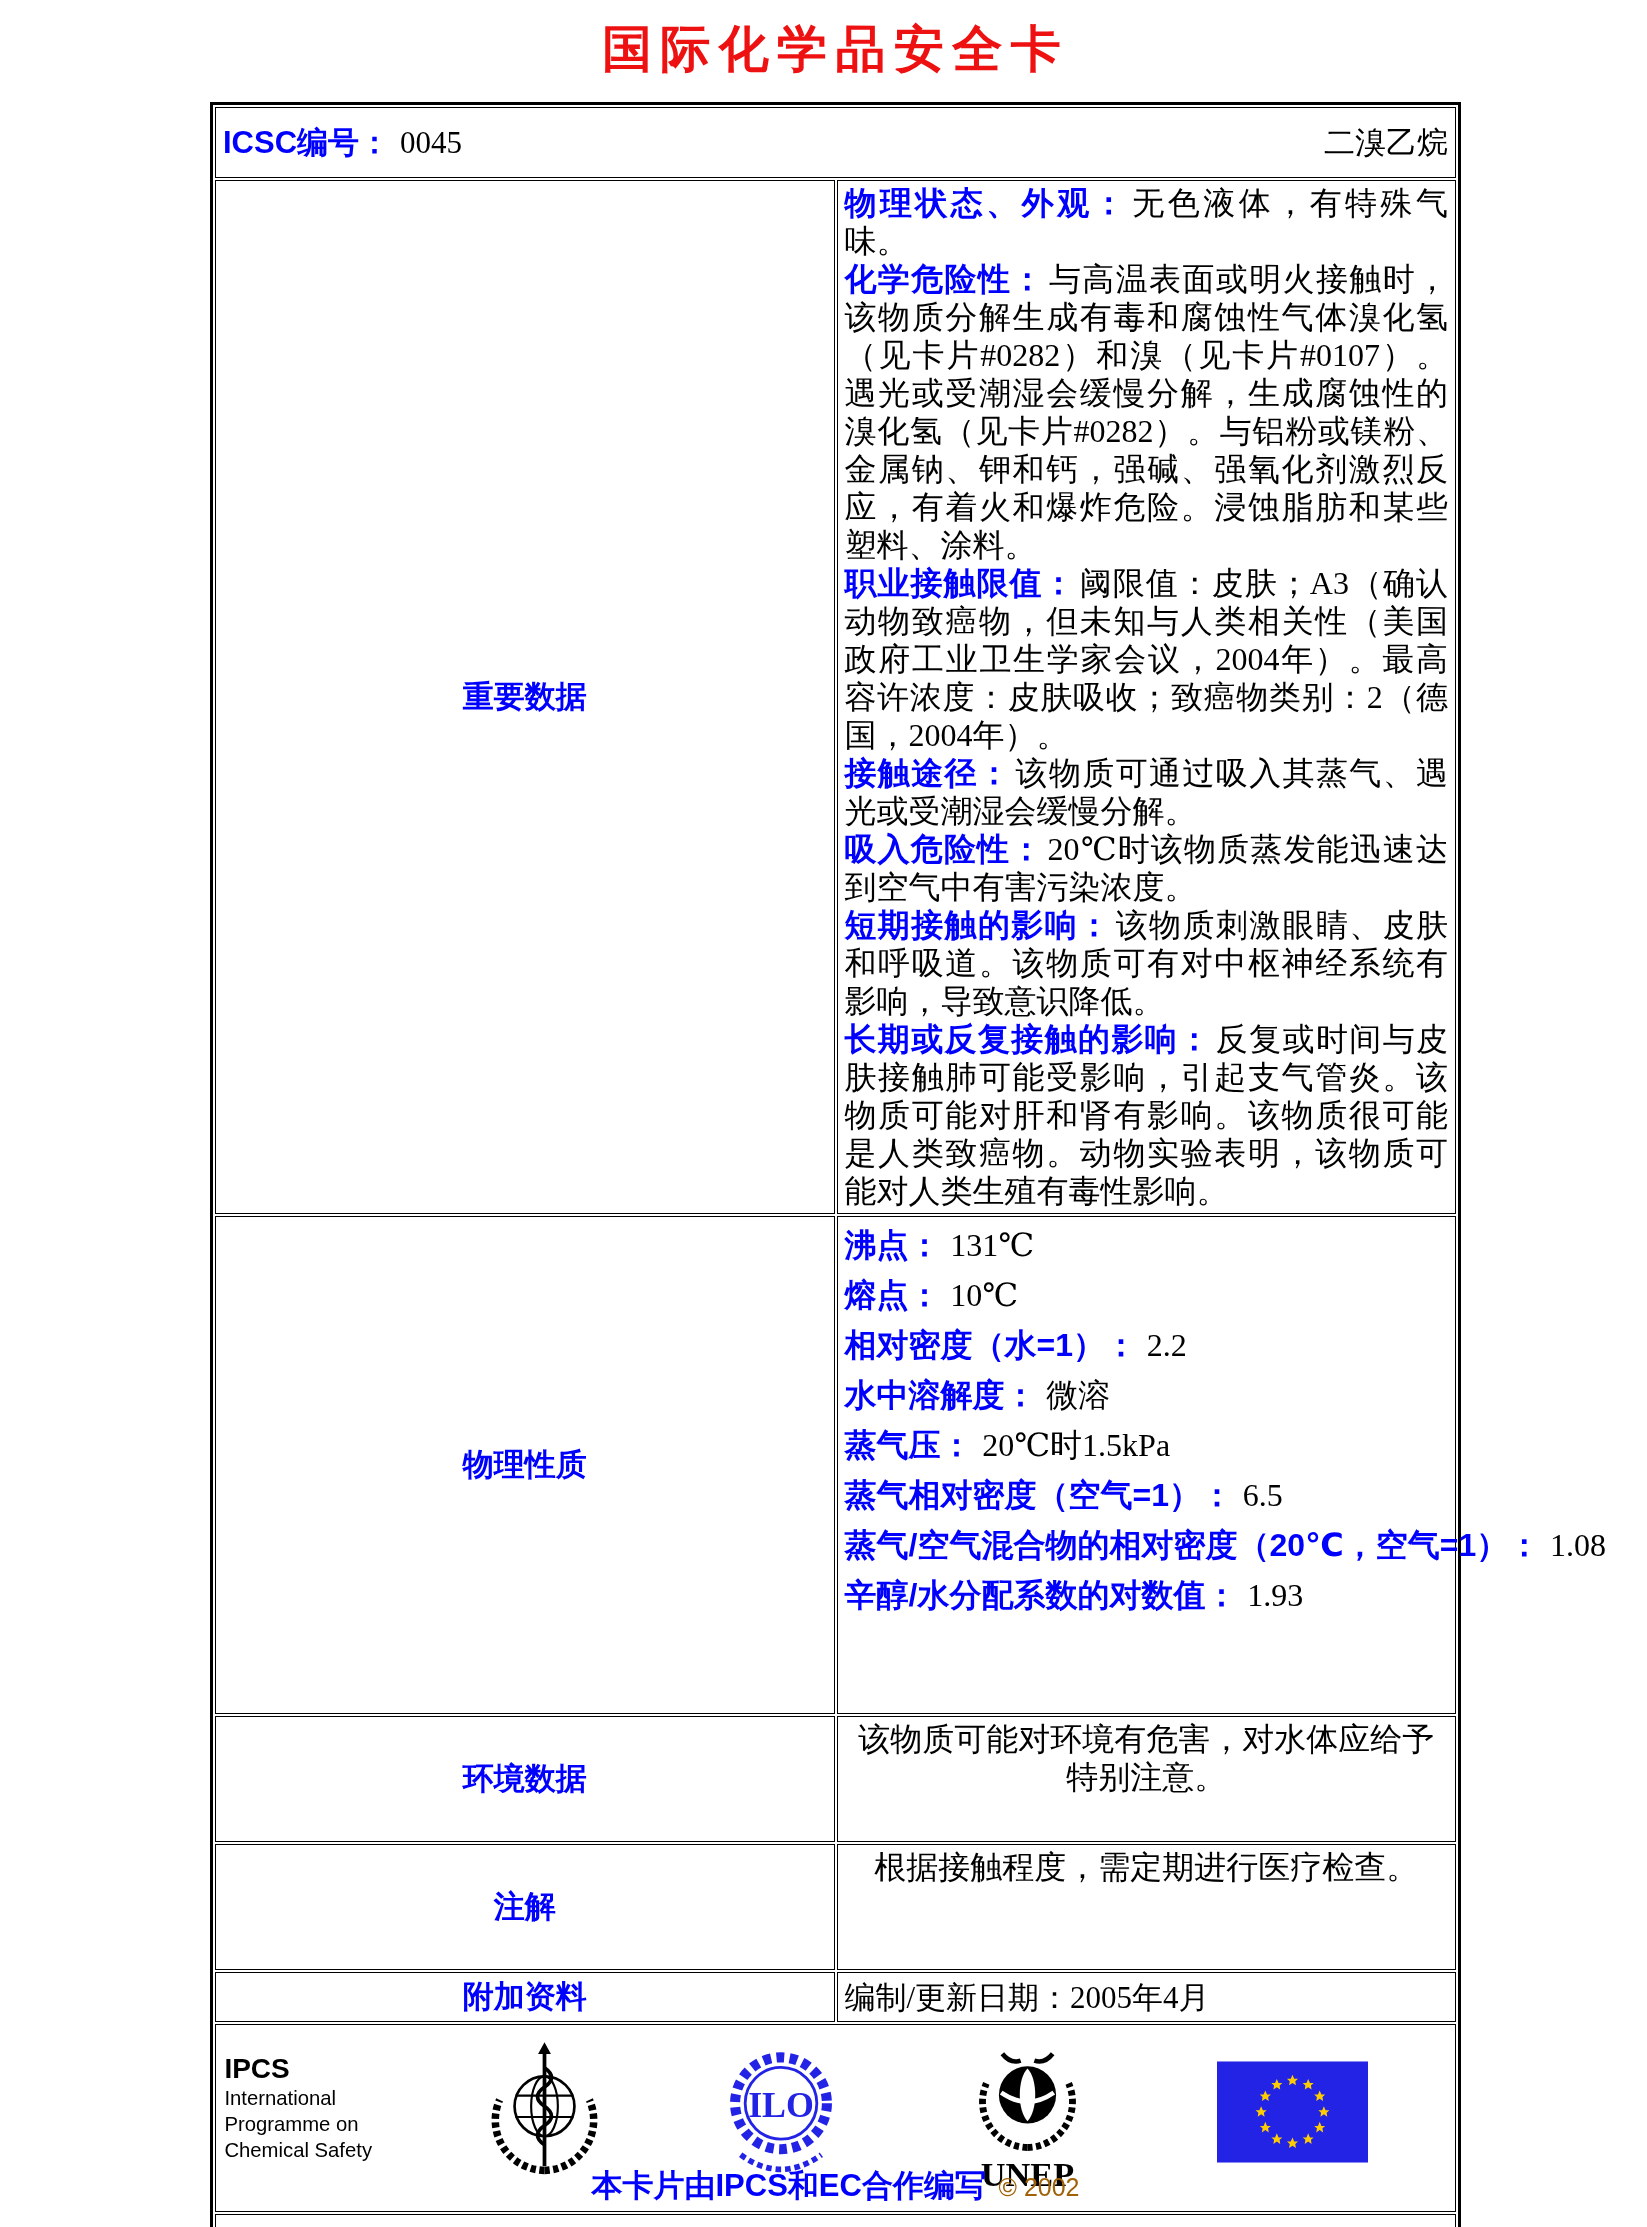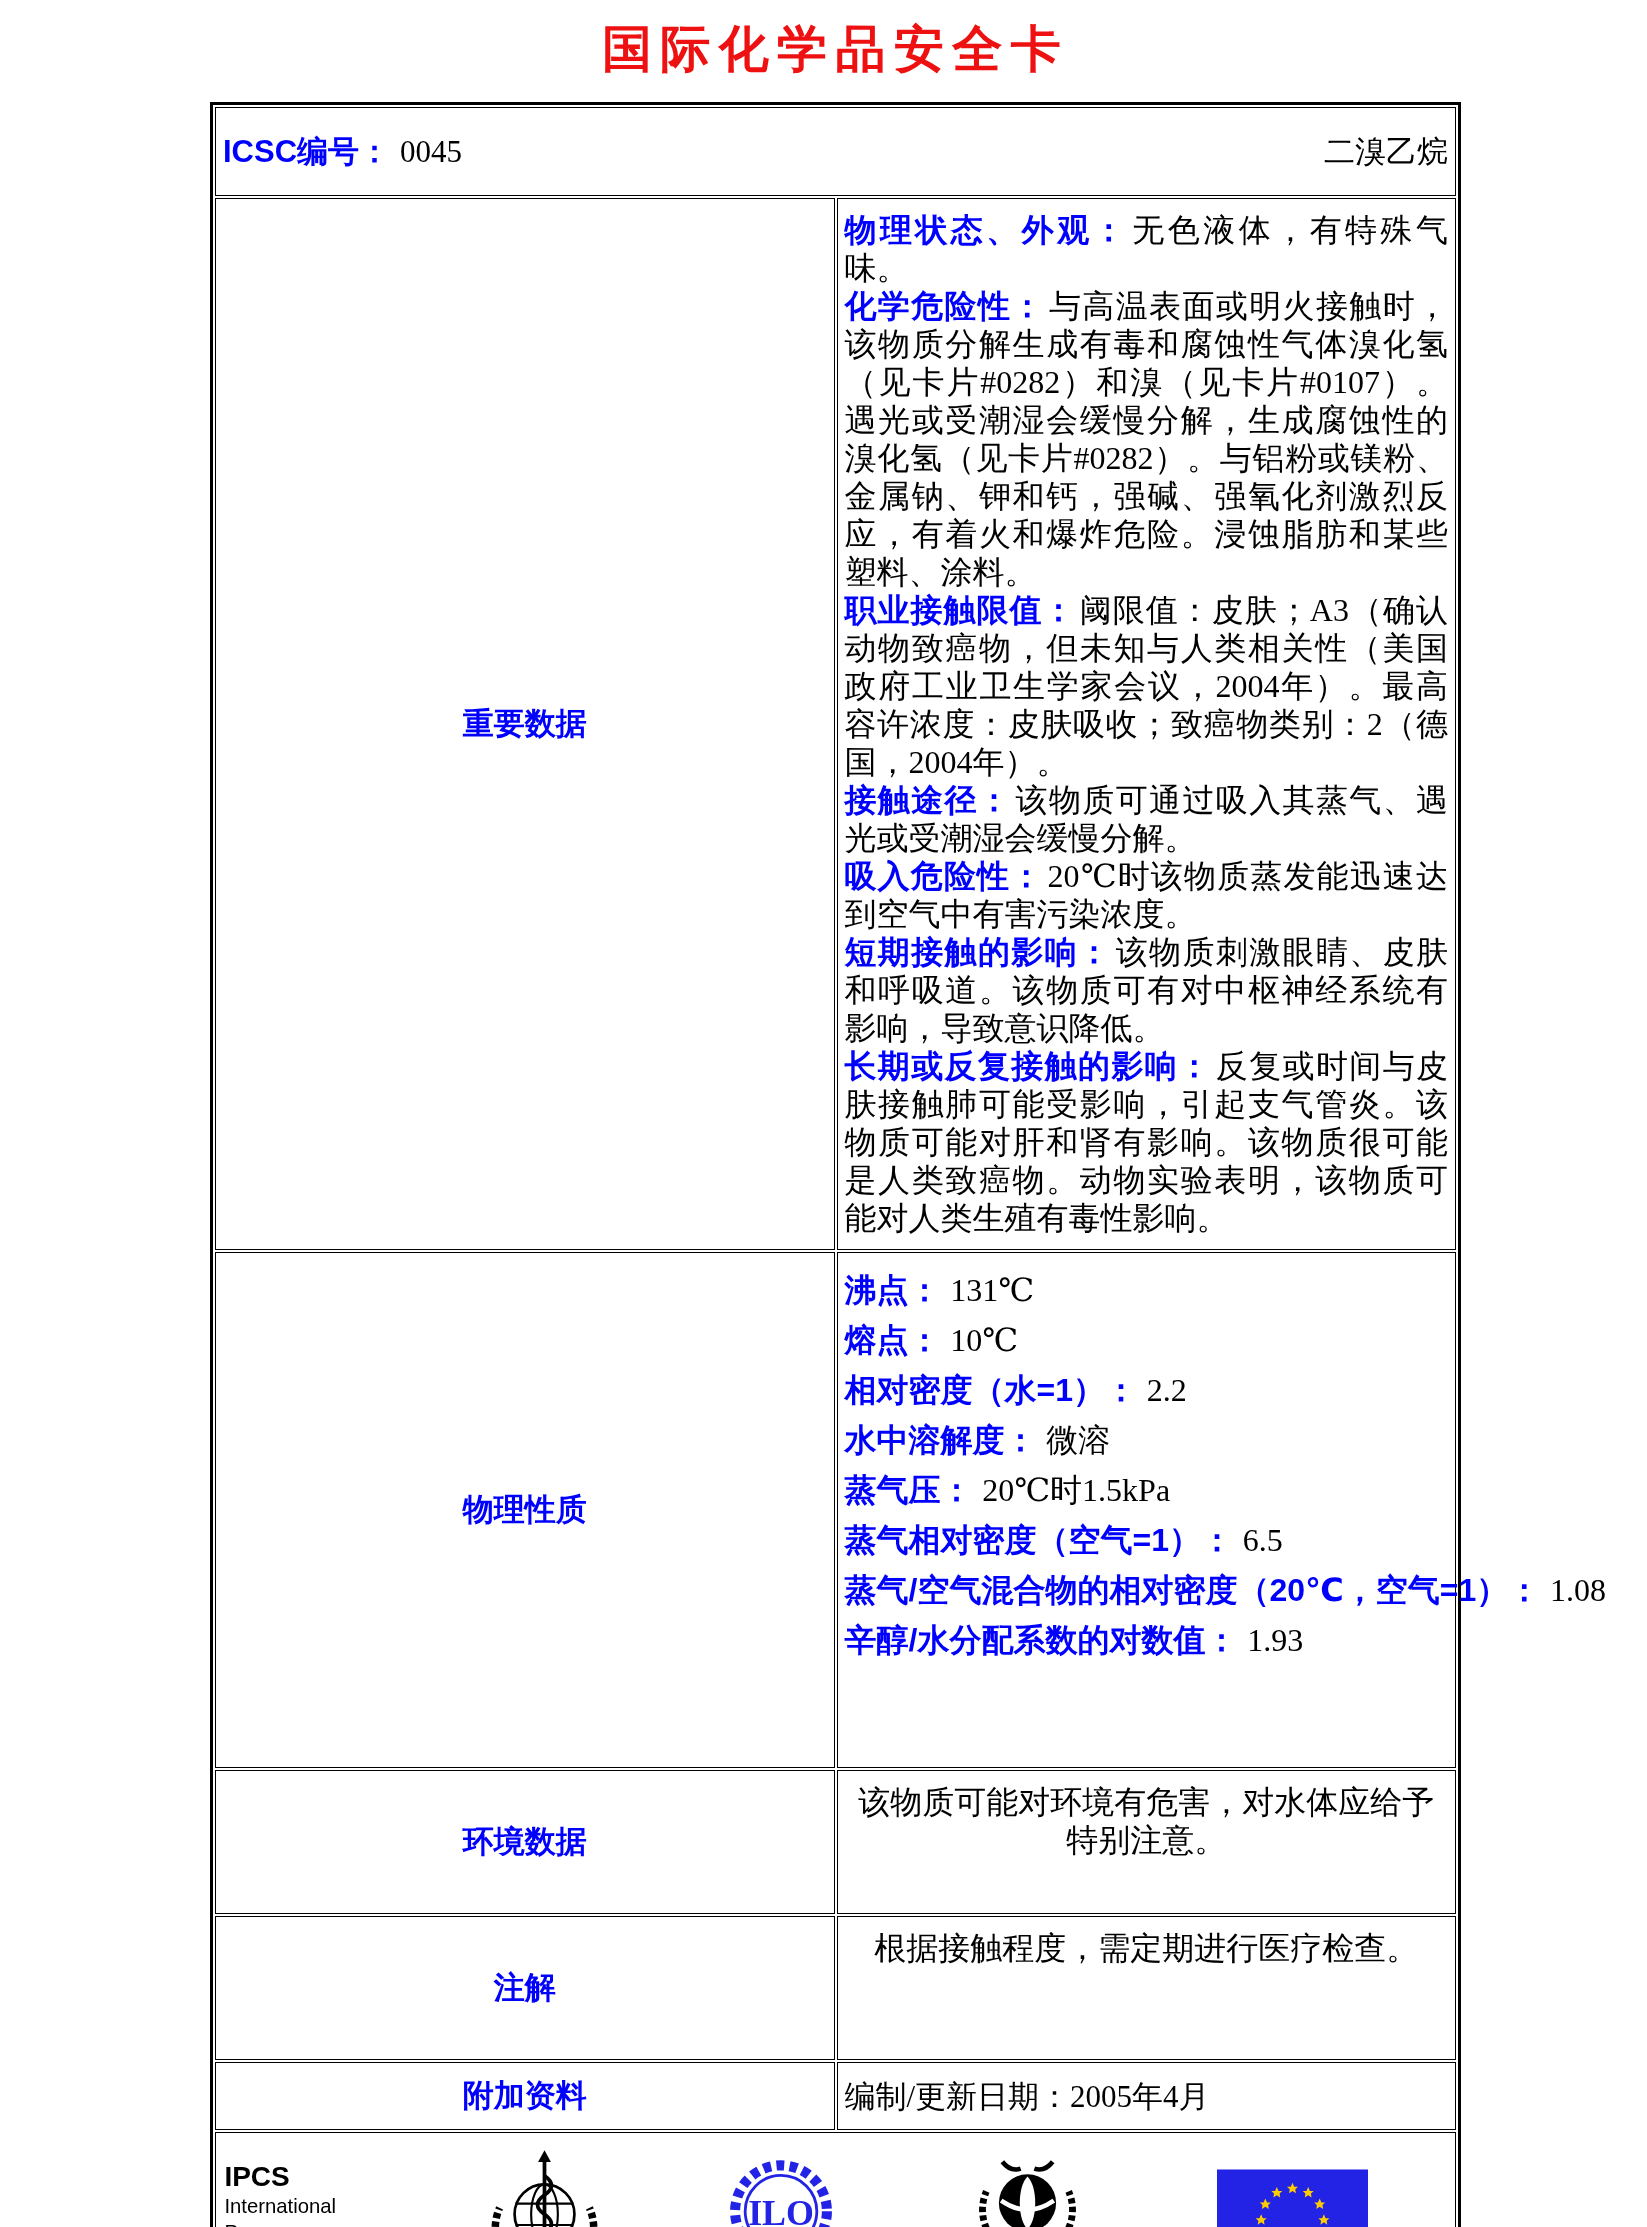--- a/index.html
+++ b/index.html
@@ -9,21 +9,21 @@
   }
   .page-title{
     margin:21px 0 24px 210px;width:1251px;height:57px;line-height:57px;
     text-align:center;color:#EE1111;font-weight:bold;font-size:50px;
     letter-spacing:8.4px;font-family:"Liberation Serif","DejaVu Serif",serif;
   }
   table.card{
     margin-left:210px;width:1251px;table-layout:fixed;
     border:3.5px solid #000;border-collapse:separate;border-spacing:2.8px;background:#fff;
   }
-  td{border:1.4px solid #000;padding:12px 7px;vertical-align:top;background:#fff;}
+  td{border:1.4px solid #000;padding:3px 7px;vertical-align:top;background:#fff;}
   td.lbl{
     width:160px;text-align:center;vertical-align:middle;
     color:#0000FF;font-weight:bold;font-size:31px;
     font-family:Liberation Sans, sans-serif;
   }
   .blbl{color:#0000FF;font-weight:bold;font-family:"Liberation Sans","DejaVu Sans",sans-serif;}
   
   td.hdr{height:63px;vertical-align:middle;}
   .hdr-flex{display:flex;justify-content:space-between;align-items:center;font-size:31px;}
   .hdr-flex .blbl{margin-right:9.8px;}

